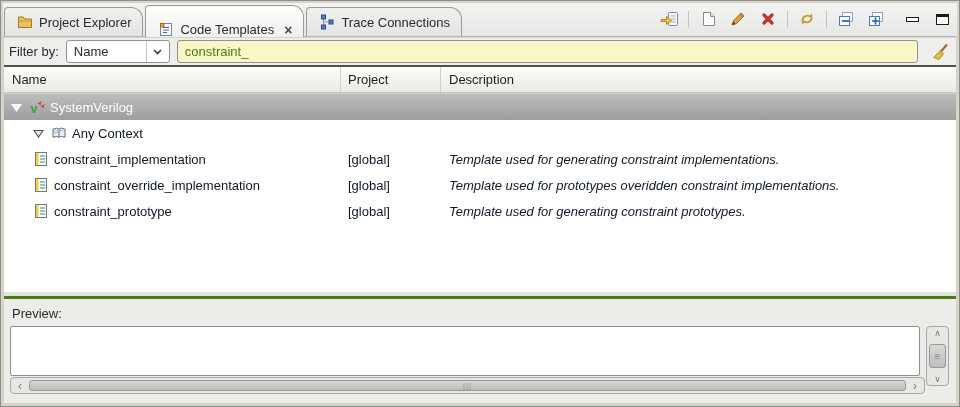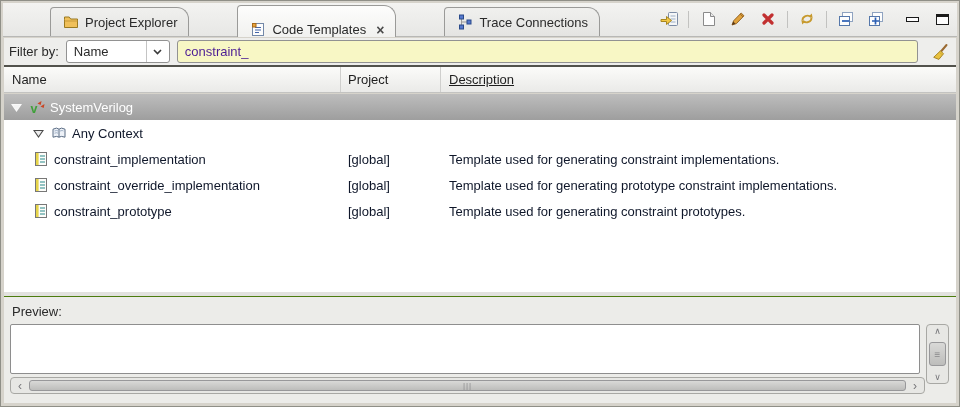--- a/index.html
+++ b/index.html
@@ -22,21 +22,21 @@
     background: linear-gradient(#f3f3f1, #e7e7e5);
     border-bottom: 1px solid #b8b8b6;
   }
   .tabs { display: flex; align-items: flex-end; height: 100%; padding-left: 1px; }
   .tab {
     height: 29px; display: flex; align-items: center; gap: 6px;
     padding: 0 11px;
     border: 1px solid #9a9a98; border-bottom: none;
     border-radius: 4px 12px 0 0;
     background: linear-gradient(#f0f0ee, #e4e4e2);
-    margin-right: 2px; white-space: nowrap; cursor: default; margin-left: 46px;
+    margin-right: 2px; white-space: nowrap; cursor: default;
   }
   .tab.active {
     height: 32px;
     background: linear-gradient(#fdfdfc, #f1f1ef);
     margin-bottom: -1px; z-index: 2; align-items: flex-end;
   }
   .tab .close { font-size: 14px; font-weight: bold; color: #4a4a4a; margin-left: 4px; line-height: 1; }
   
   .toolbar { position: absolute; right: 6px; top: 7px; display: flex; align-items: center; gap: 8px; z-index: 3; }
   .tbtn { width: 22px; height: 22px; display: flex; align-items: center; justify-content: center; cursor: default; }
@@ -54,52 +54,52 @@
     display: flex; align-items: center; position: relative;
   }
   .filter-select .val { padding-left: 7px; }
   .filter-select .chevbox {
     position: absolute; right: 0; top: 0; width: 23px; height: 100%;
     border-left: 1px solid #c4c4c4; display: flex; align-items: center; justify-content: center;
   }
   .filter-input {
     flex: 1; height: 23px; background: #f8f7c5;
     border: 1px solid #929292; border-radius: 3px;
-    font-family: "Liberation Sans", sans-serif; font-size: 13px; color: #4c1d95;
+    font-family: "Liberation Sans", sans-serif; font-size: 13px; color: #4d7c0f;
     padding: 0 7px; outline: none; margin-right: 4px;
   }
   .darksep { position: absolute; left: 3px; right: 3px; top: 64px; height: 2px; background: #52524c; }
   
   .thead {
     position: absolute; left: 3px; right: 3px; top: 66px; height: 26px;
     display: flex; background: linear-gradient(#fbfbf9, #eaeae8);
     border-bottom: 1px solid #c3c3c1; color: #1e1e1e;
   }
   .th { display: flex; align-items: center; border-right: 1px solid #cfcfcd; }
   .th-name { width: 337px; padding-left: 8px; }
   .th-project { width: 100px; padding-left: 7px; }
-  .th-desc { flex: 1; padding-left: 8px; border-right: none; text-decoration: underline; }
+  .th-desc { flex: 1; padding-left: 8px; border-right: none; }
   
   .tbody {
     position: absolute; left: 3px; right: 3px; top: 93px; height: 198px;
     background: #ffffff; overflow: hidden;
   }
   .trow { display: flex; align-items: center; height: 26px; color: #0f172a; cursor: default; }
   .trow.selected { background: linear-gradient(#bdbdbd, #9e9e9e); color: #fff; }
   .c-name { width: 337px; display: flex; align-items: center; gap: 5px; white-space: nowrap; overflow: hidden; }
   .c-project { width: 100px; padding-left: 7px; }
-  .c-desc { flex: 1; padding-left: 8px; white-space: nowrap; overflow: hidden; }
+  .c-desc { flex: 1; padding-left: 8px; white-space: nowrap; overflow: hidden; font-style: italic; }
   .ind0 { padding-left: 5px; } .ind1 { padding-left: 27px; } .ind2 { padding-left: 28px; }
   .expander { width: 14px; display: flex; align-items: center; justify-content: center; }
   .icon16 { display: inline-flex; width: 17px; justify-content: center; }
   
   .sash { position: absolute; left: 3px; right: 3px; top: 291px; height: 4px; background: #e2e2df; cursor: row-resize; }
   .preview {
     position: absolute; left: 3px; right: 3px; top: 295px; bottom: 3px;
-    background: #ecece9; border-top: 1px solid #4d7c0f;
+    background: #ecece9; border-top: 3px solid #4d7c0f;
   }
   .preview-label { position: absolute; left: 8px; top: 7px; }
   .preview-text {
     position: absolute; left: 6px; top: 27px; right: 36px; height: 50px;
     background: #fff; border: 1px solid #8e8e8e; border-radius: 2px;
     resize: none; font-family: "Liberation Mono", monospace; font-size: 12px; outline: none;
   }
   .vscroll {
     position: absolute; right: 7px; top: 27px; width: 23px; height: 60px;
     background: #e7e7e4; border: 1px solid #a8a8a4; border-radius: 4px;
@@ -342,21 +342,21 @@
         <span class="icon16">
           <svg width="12" height="14" viewBox="0 0 12 14">
             <rect x="0.5" y="0.5" width="11" height="13" fill="#fdfdfa" stroke="#777"></rect>
             <rect x="1" y="1" width="2.6" height="12" fill="#e6d44a"></rect>
             <path d="M5 4 h5 M5 7 h5 M5 10 h5" stroke="#2a8a8a" stroke-width="1.2"></path>
           </svg>
         </span>
         <span>constraint_override_implementation</span>
       </div>
       <div class="c-project">[global]</div>
-      <div class="c-desc">Template used for generating prototype constraint implementations.</div>
+      <div class="c-desc">Template used for prototypes overidden constraint implementations.</div>
     </div>
 
     <div class="trow">
       <div class="c-name ind2">
         <span class="icon16">
           <svg width="12" height="14" viewBox="0 0 12 14">
             <rect x="0.5" y="0.5" width="11" height="13" fill="#fdfdfa" stroke="#777"></rect>
             <rect x="1" y="1" width="2.6" height="12" fill="#e6d44a"></rect>
             <path d="M5 4 h5 M5 7 h5 M5 10 h5" stroke="#2a8a8a" stroke-width="1.2"></path>
           </svg>

